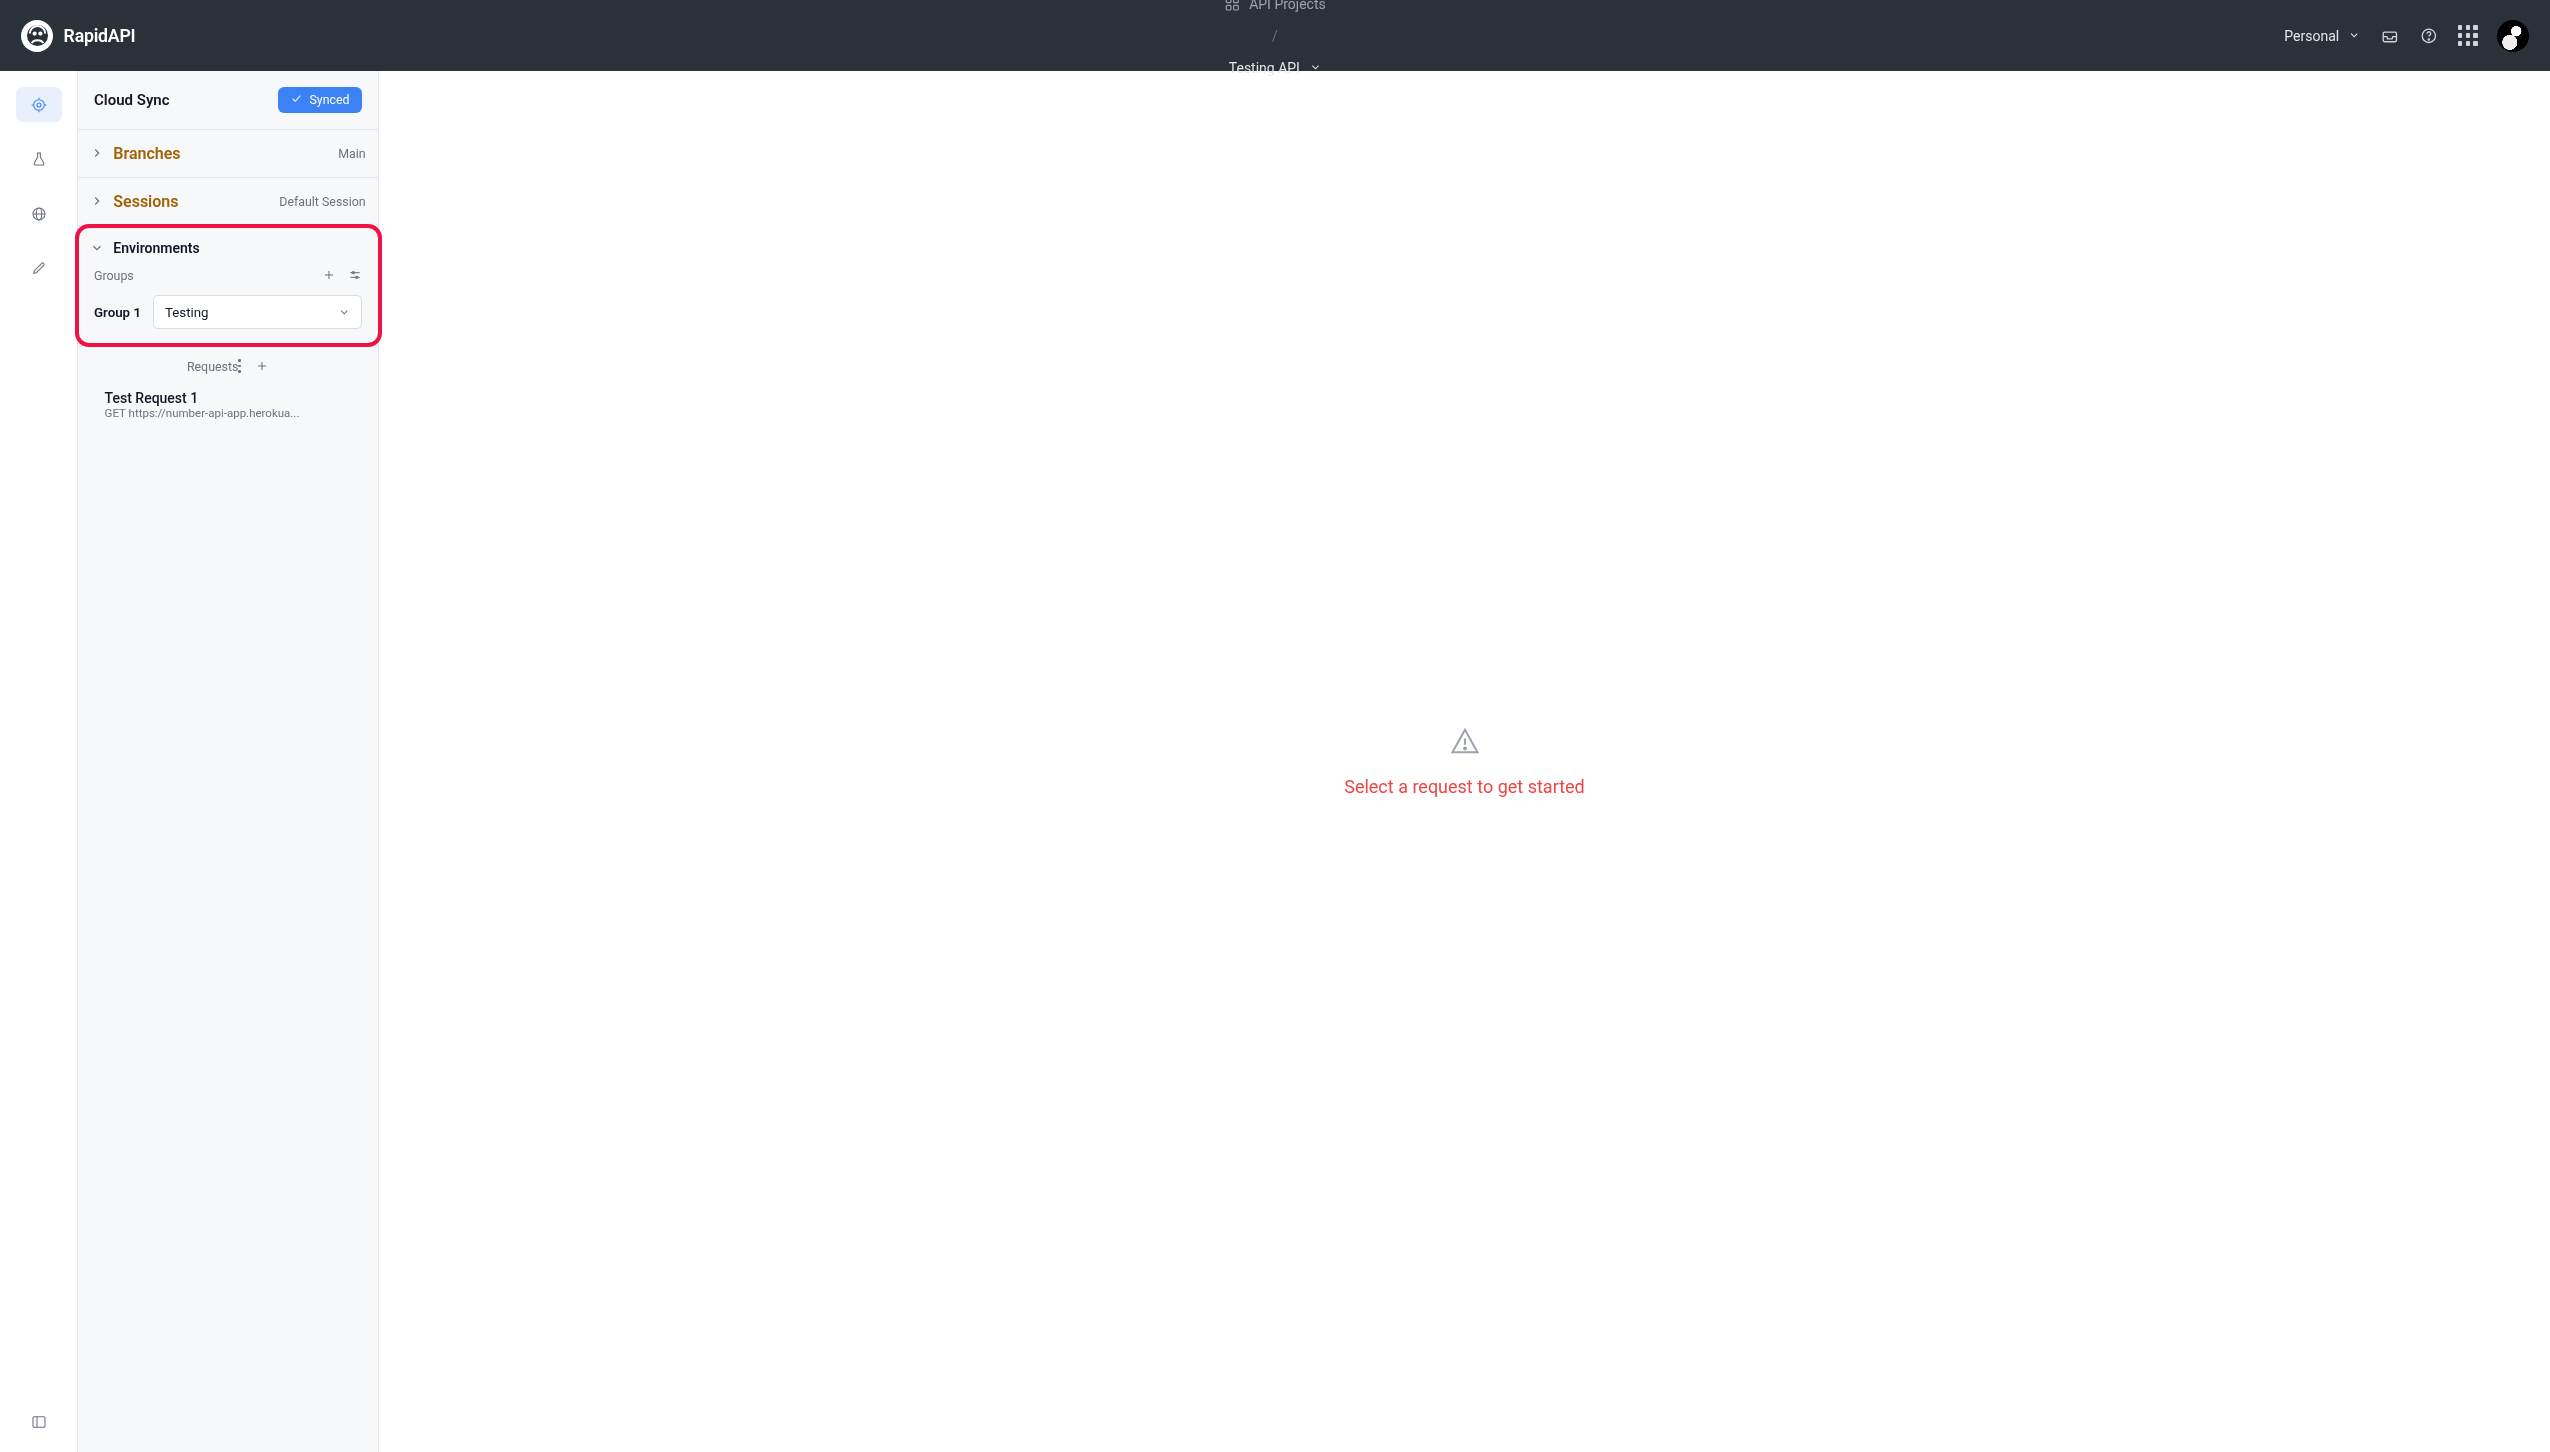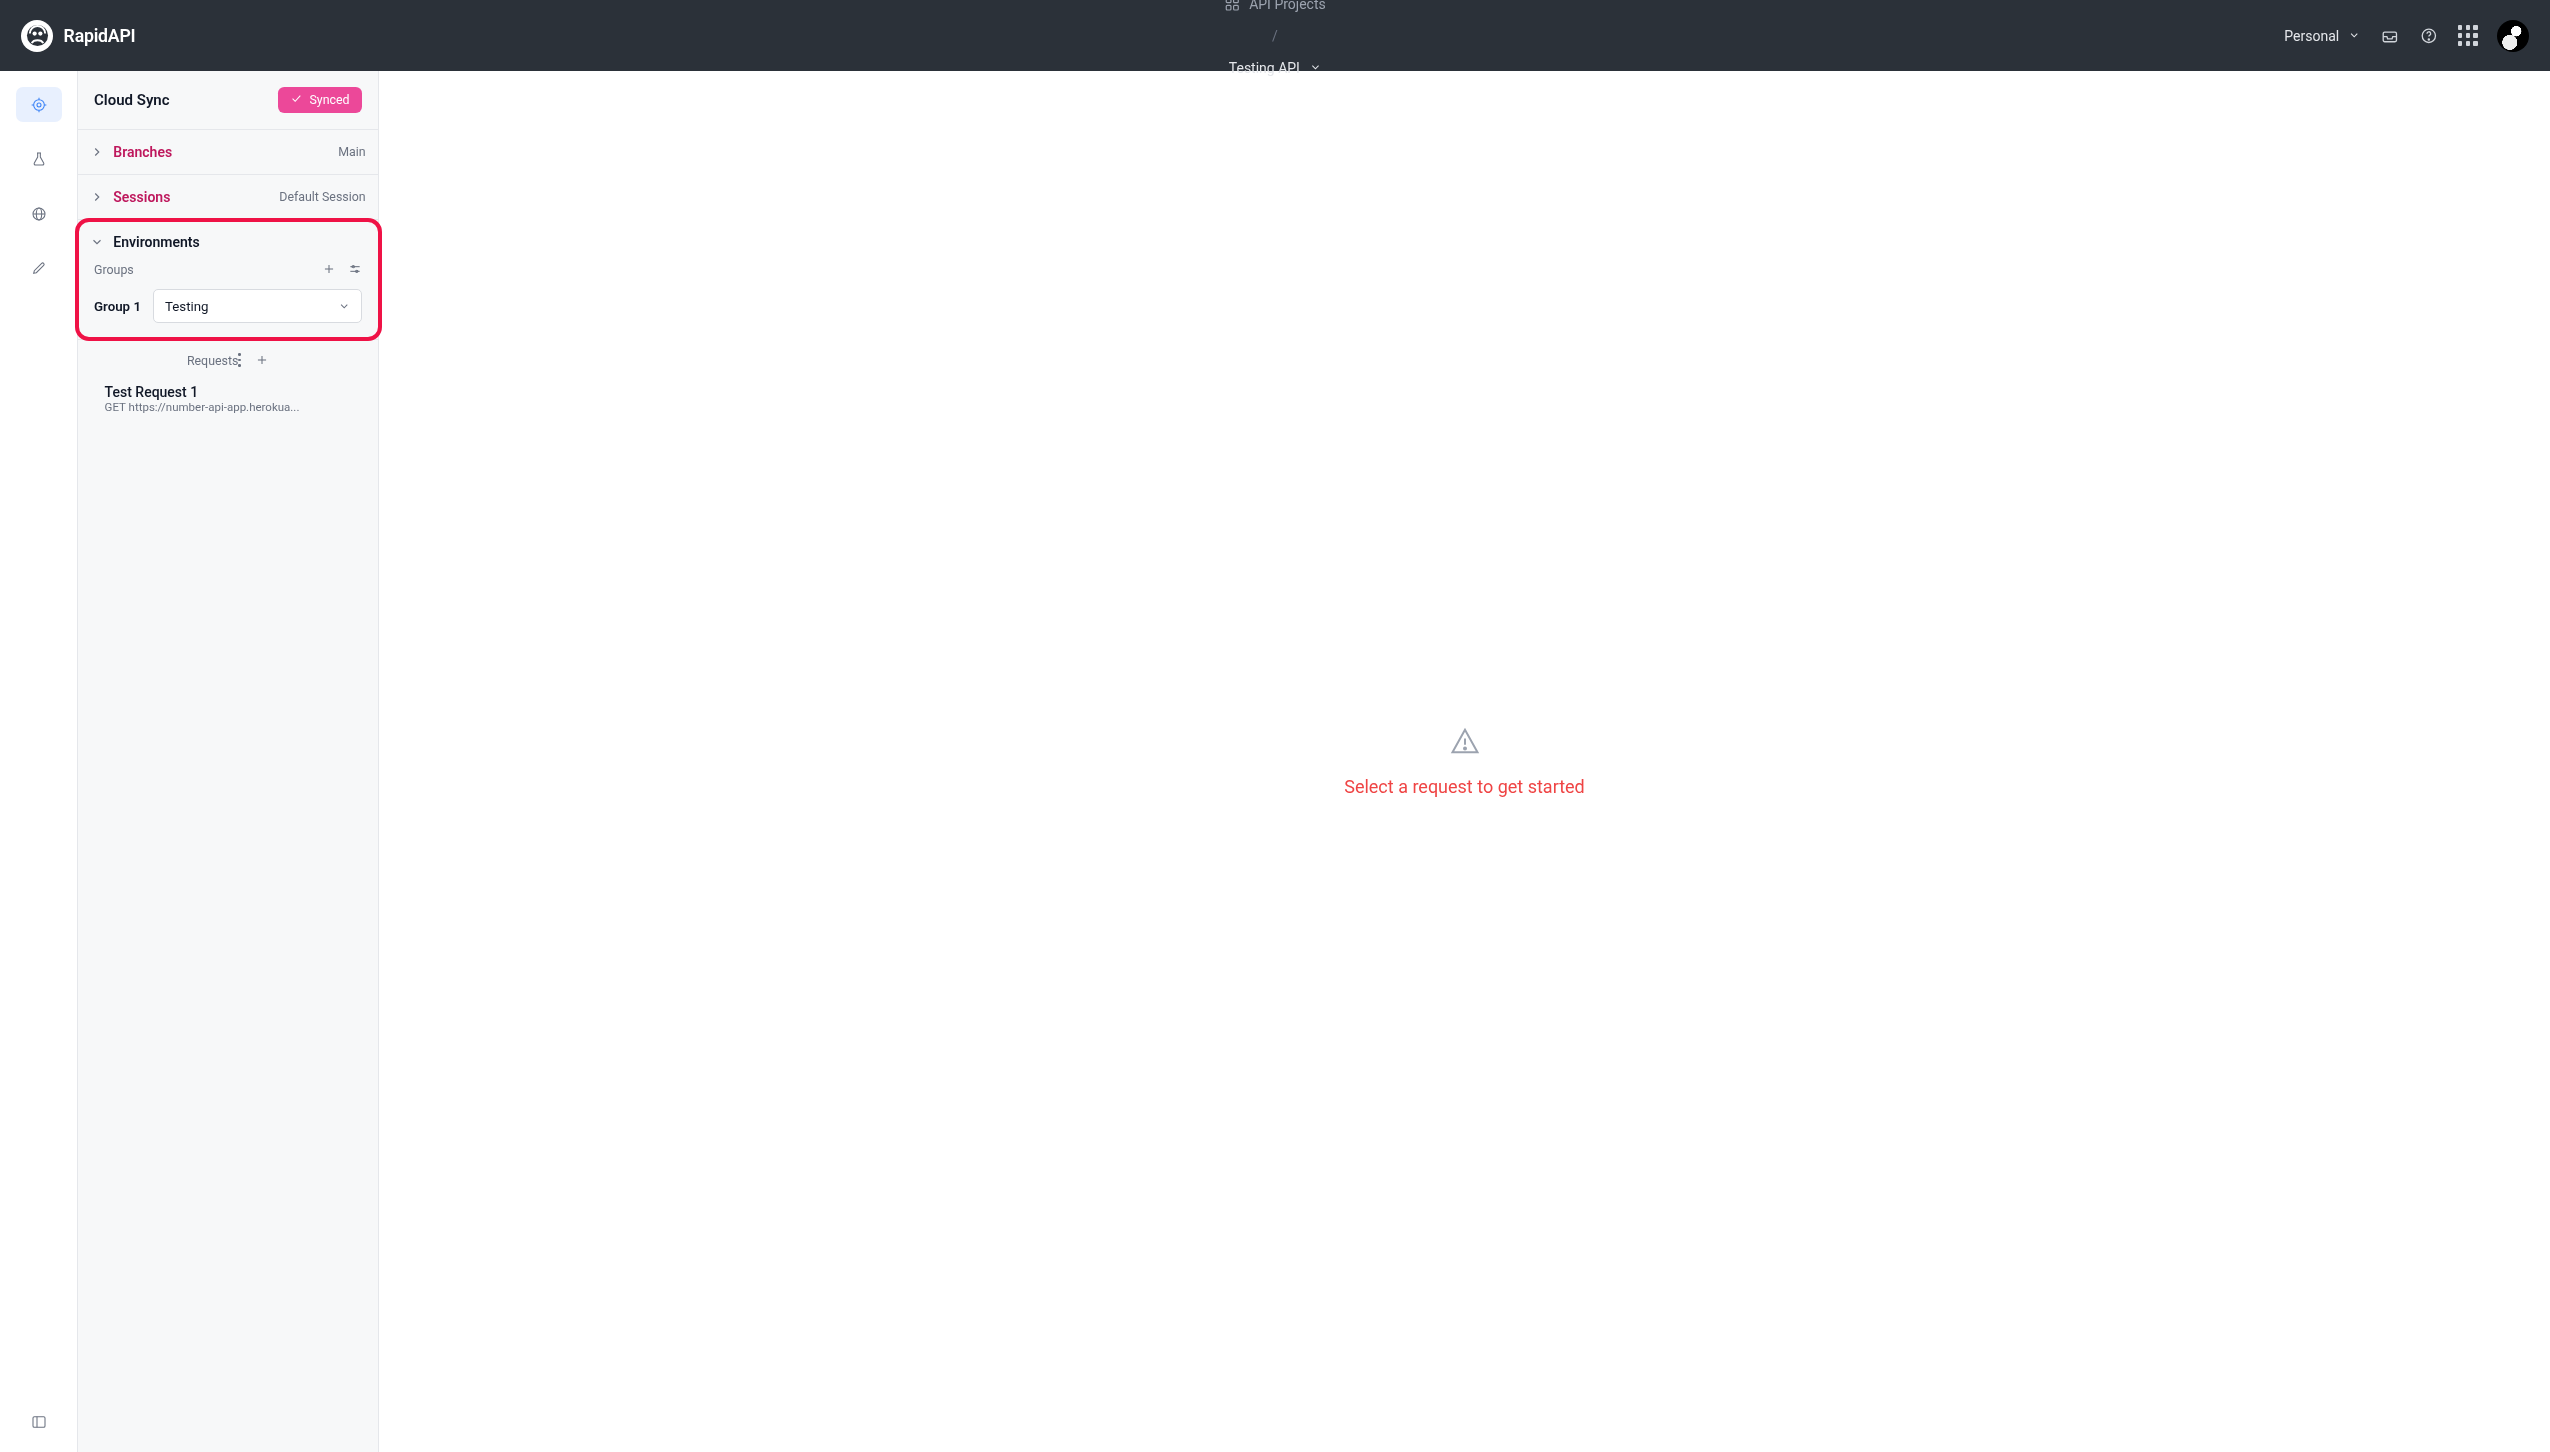--- a/index.html
+++ b/index.html
@@ -62,29 +62,29 @@
     width: 301px; background:#f7f8f9; border-right:0.9px solid #e5e7eb;
     display:flex; flex-direction:column; position:relative;
   }
   .sp-section { border-bottom:0.9px solid #e5e7eb; }
   .sp-row {
     display:flex; align-items:center; justify-content:space-between;
     padding: 16px 16px;
   }
   .sp-title { font-size:15px; font-weight:600; color:#111827; }
   .synced-badge {
-    background:#ec4899; color:#fff; border-radius:6.2px;
+    background:#3b82f6; color:#fff; border-radius:6.2px;
     padding:5.3px 12.4px; font-size:12.4px; display:flex; align-items:flex-start; gap:7px;
   }
   .synced-badge svg{width:12.4px;height:12.4px;stroke:#fff;fill:none;stroke-width:2;}
 
   .collapse-row { display:flex; align-items:center; gap:8.9px; padding:14px 12.4px; justify-content:space-between;}
   .collapse-left{display:flex;align-items:center;gap:8.9px;}
   .collapse-row .chev { width:14px;height:14px; stroke:#6b7280; fill:none; stroke-width:2;}
-  .collapse-row .label { font-size:14px; font-weight:600; color:#be185d; }
+  .collapse-row .label { font-size:16px; font-weight:600; color:#a16207; }
   .collapse-row .value { font-size:12.4px; color:#6b7280; margin-left:auto; }
 
   
   .env-block { position:relative; }
   .env-outline {
     position:absolute; left:-3.5px; right:-3.5px; top:-1.8px; bottom:-1.8px;
     border:4.4px solid #ef1246; border-radius:14px; pointer-events:none;
   }
   .env-header { display:flex; align-items:center; gap:8.9px; padding:14px 12.4px 8.9px;}
   .env-header .chev{width:14px;height:14px;stroke:#6b7280;fill:none;stroke-width:2;}

